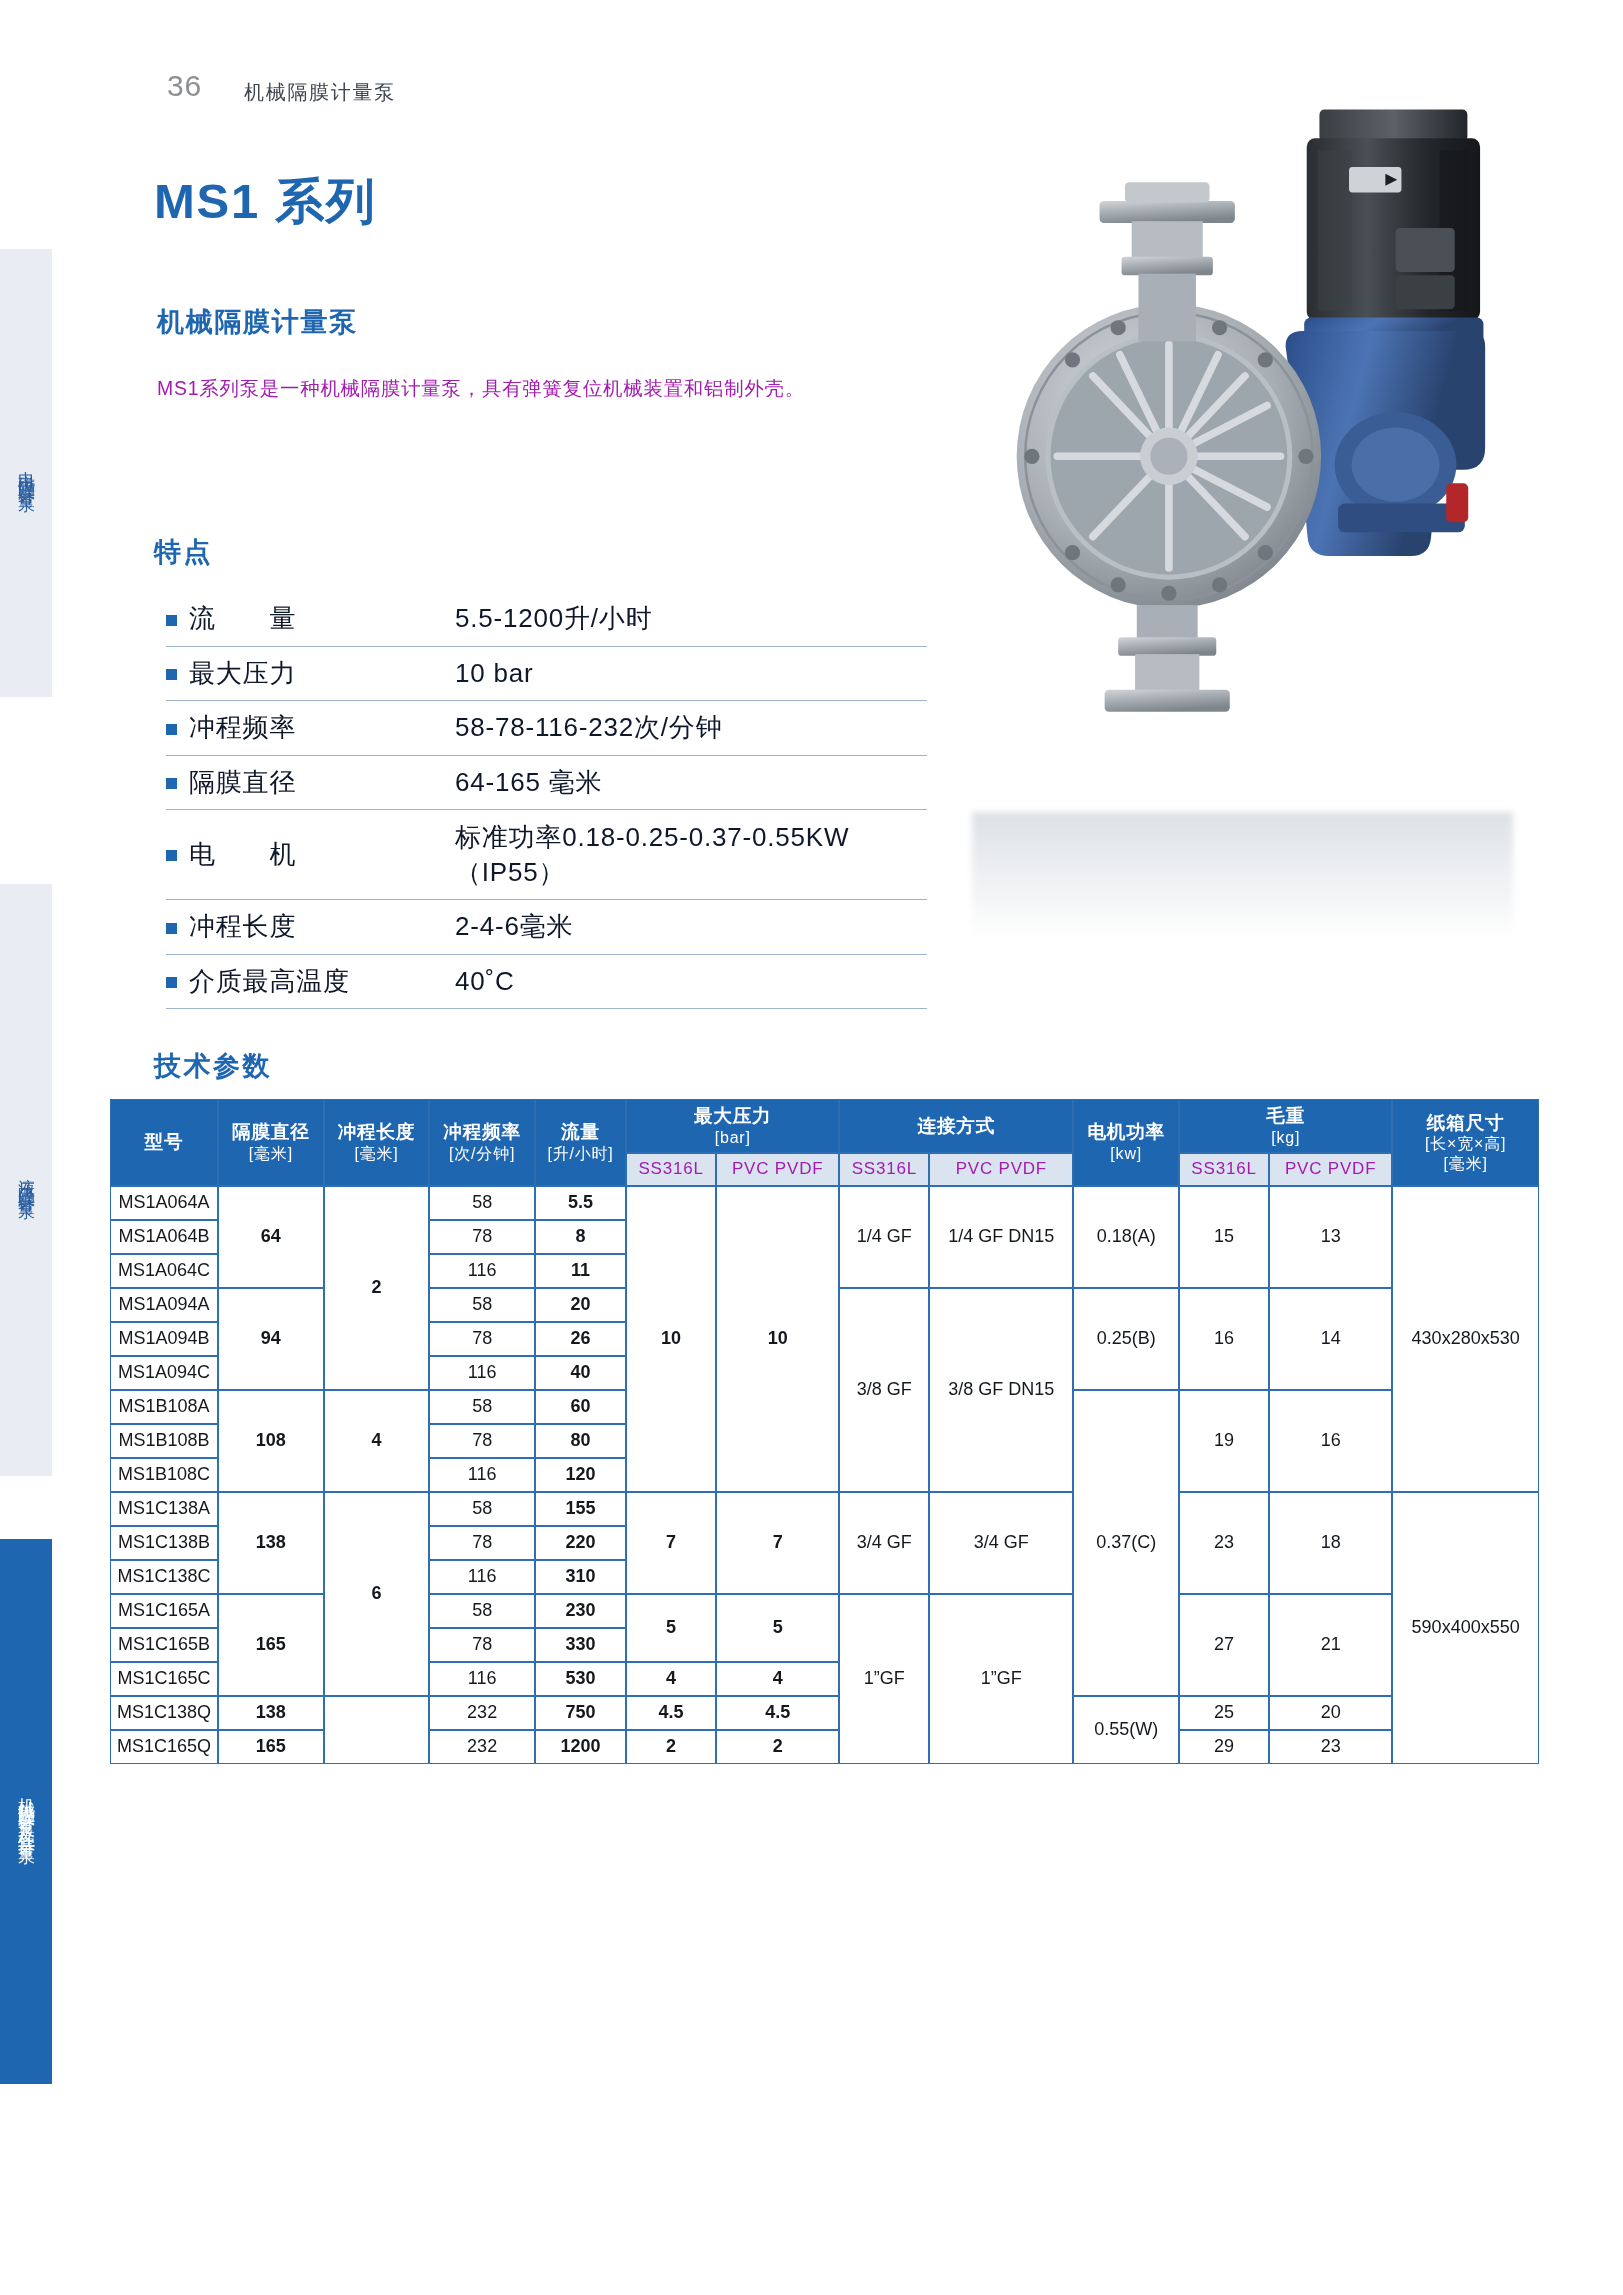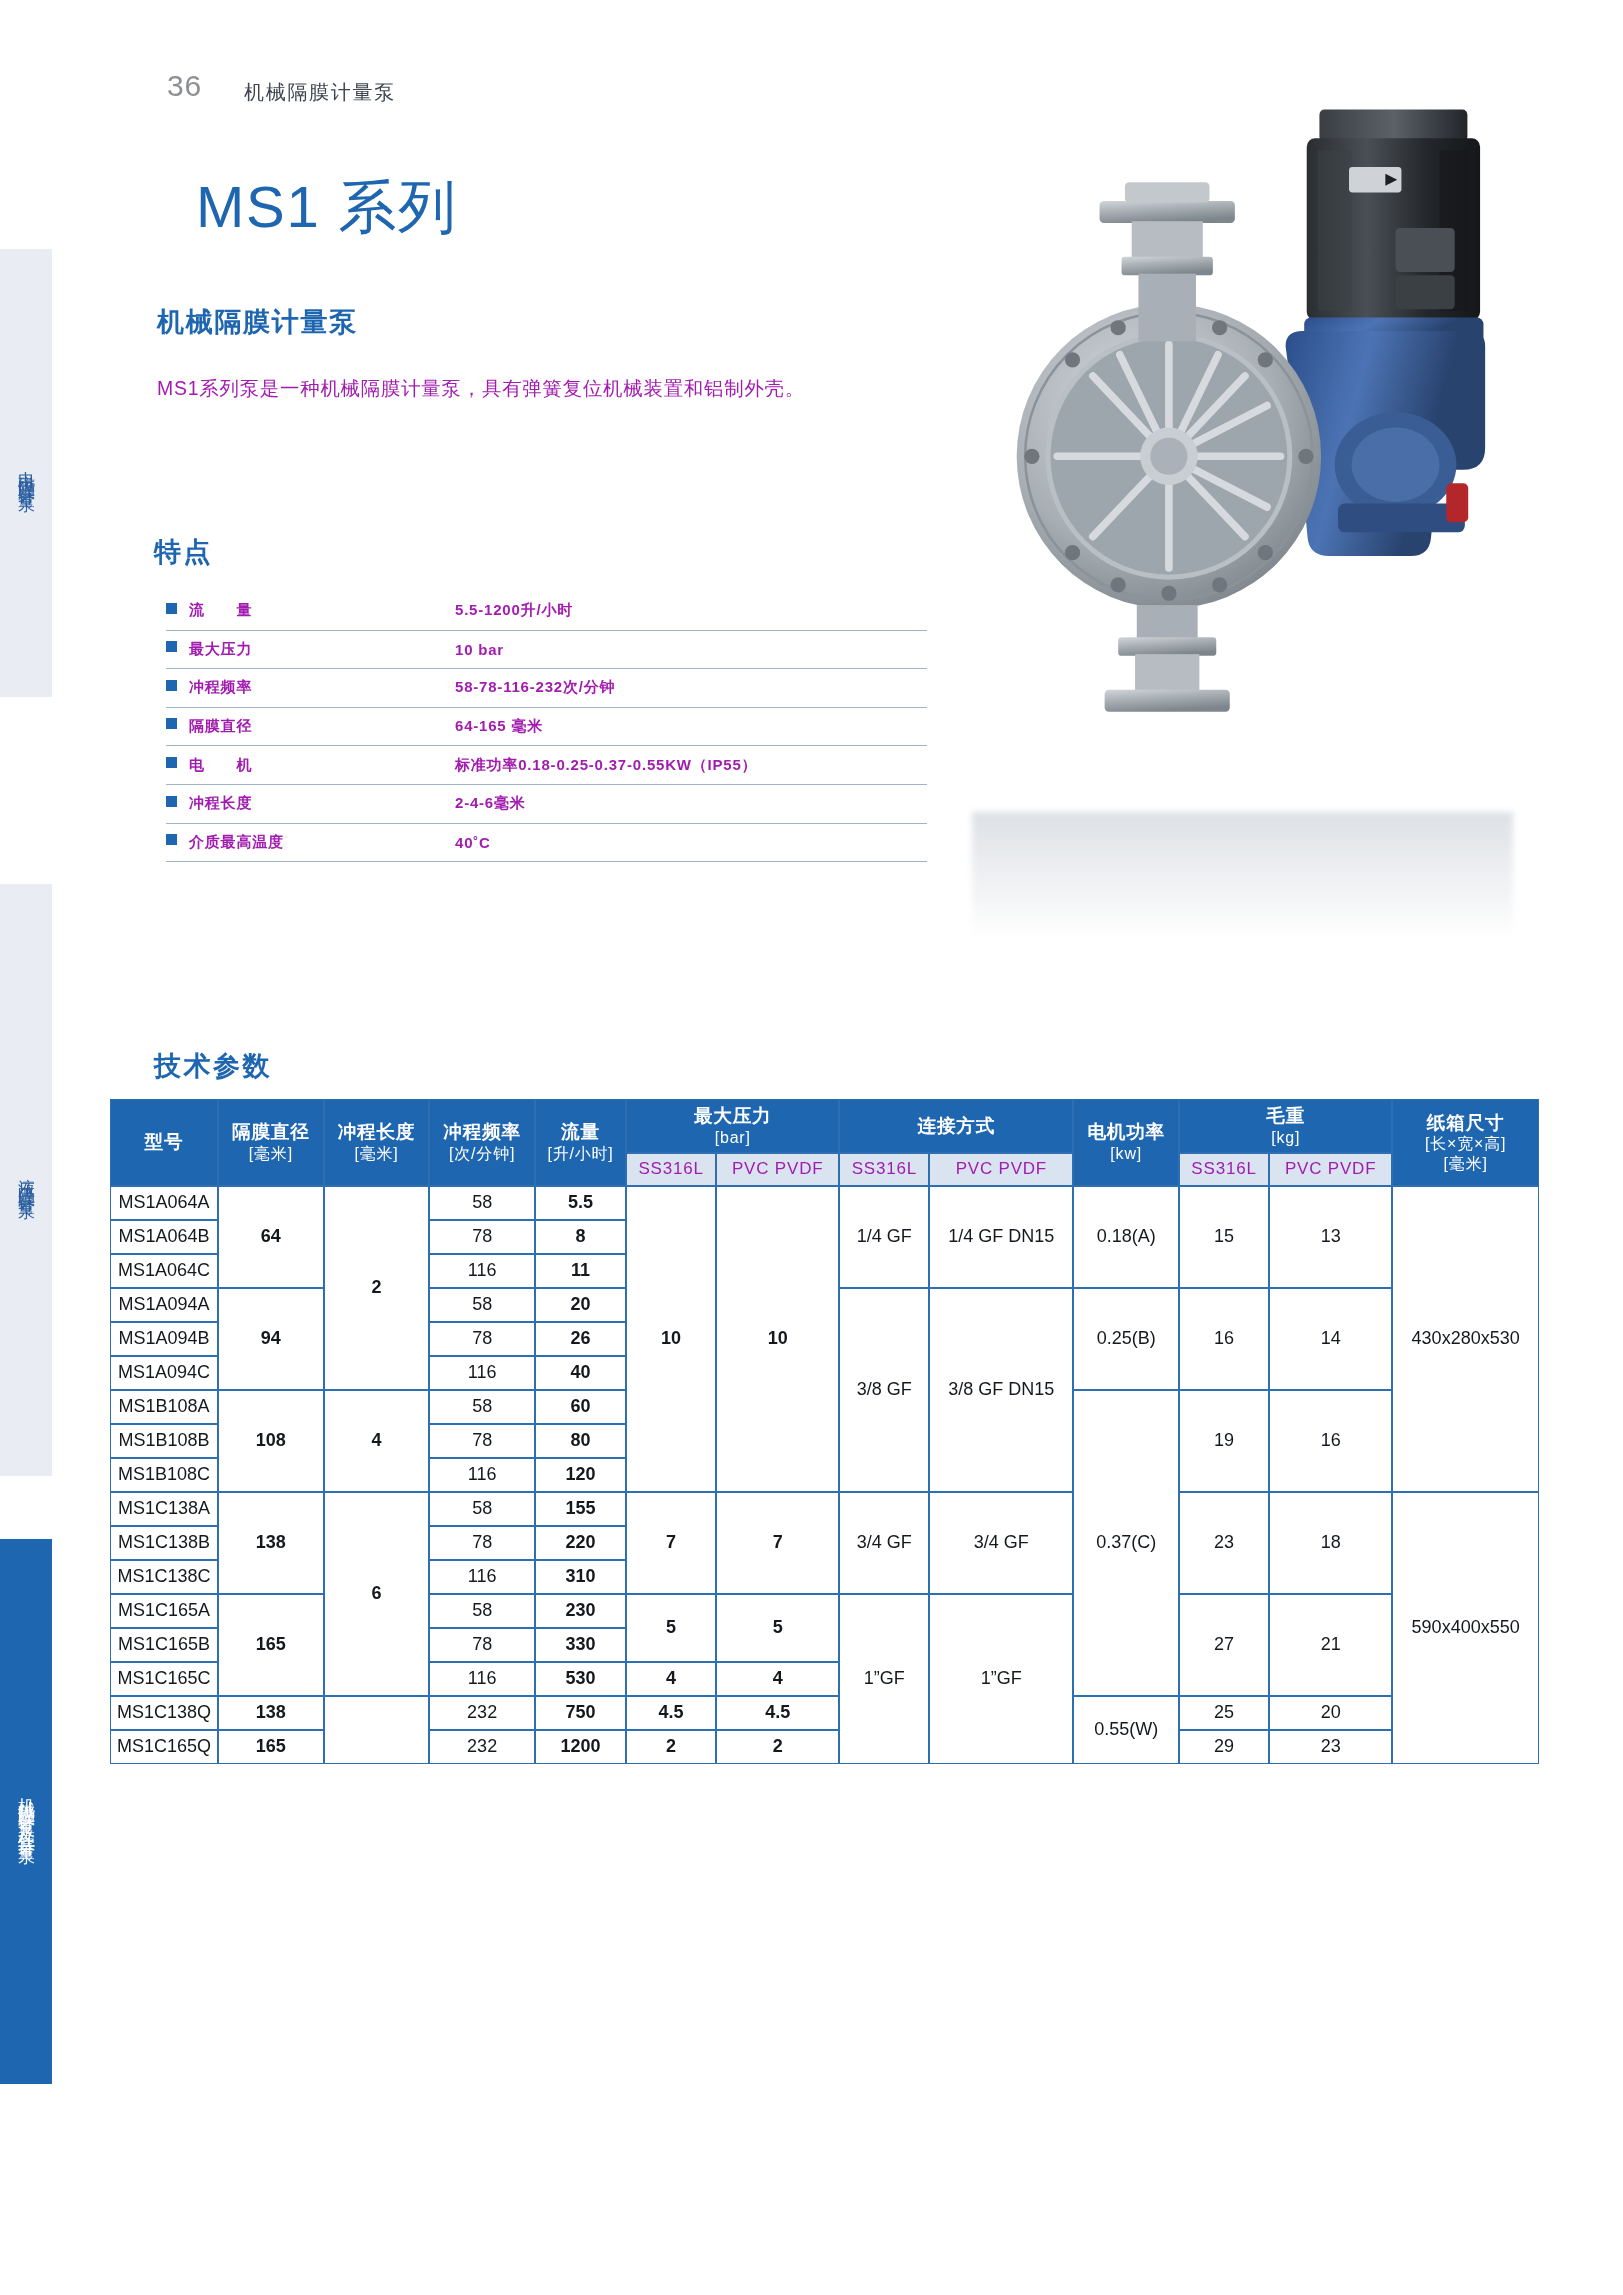--- a/index.html
+++ b/index.html
@@ -41,23 +41,22 @@
     letter-spacing:0.8px;
   }
   .pg-head {
     position:absolute; left:244px; top:79px;
     font-size:20px; color:#3f4650; letter-spacing:1.7px;
   }
 
   
   .title {
     position:absolute; left:154px; top:169px;
-    font-size:58px; font-weight:normal; color:#1f66b0;
+    font-size:49px; font-weight:bold; color:#1f66b0;
     letter-spacing:1.7px;
-    margin-left:42px;
   }
   .subtitle {
     position:absolute; left:157px; top:304px;
     font-size:27px; font-weight:bold; color:#1f66b0;
     letter-spacing:1.7px;
   }
   .intro {
     position:absolute; left:157px; top:372px; width:727px;
     font-size:19.4px; color:#a21caf; line-height:1.75;
     letter-spacing:0.8px;
@@ -68,25 +67,24 @@
     position:absolute; left:154px; top:534px;
     font-size:27px; font-weight:bold; color:#1f66b0;
     letter-spacing:2.5px;
   }
   .feat-table {
     position:absolute; left:166px; top:592px; width:761px;
     border-collapse:collapse;
   }
   .feat-table td {
     border-bottom:0.8px solid #9fb4cc;
-    font-size:15px; color:#a21caf;
+    font-size:26px; color:#0f172a;
     padding:9.3px 3.4px 9.3px 0;
     letter-spacing:0.8px;
     vertical-align:middle;
-    font-weight:bold;
   }
   .feat-table td.label { width:279px; white-space:nowrap; }
   .feat-table td.value { padding-left:10px; }
   .bullet {
     display:inline-block; width:11px; height:11px;
     background:#1f66b0; margin-right:12px;
     vertical-align:1.7px;
   }
 
   

